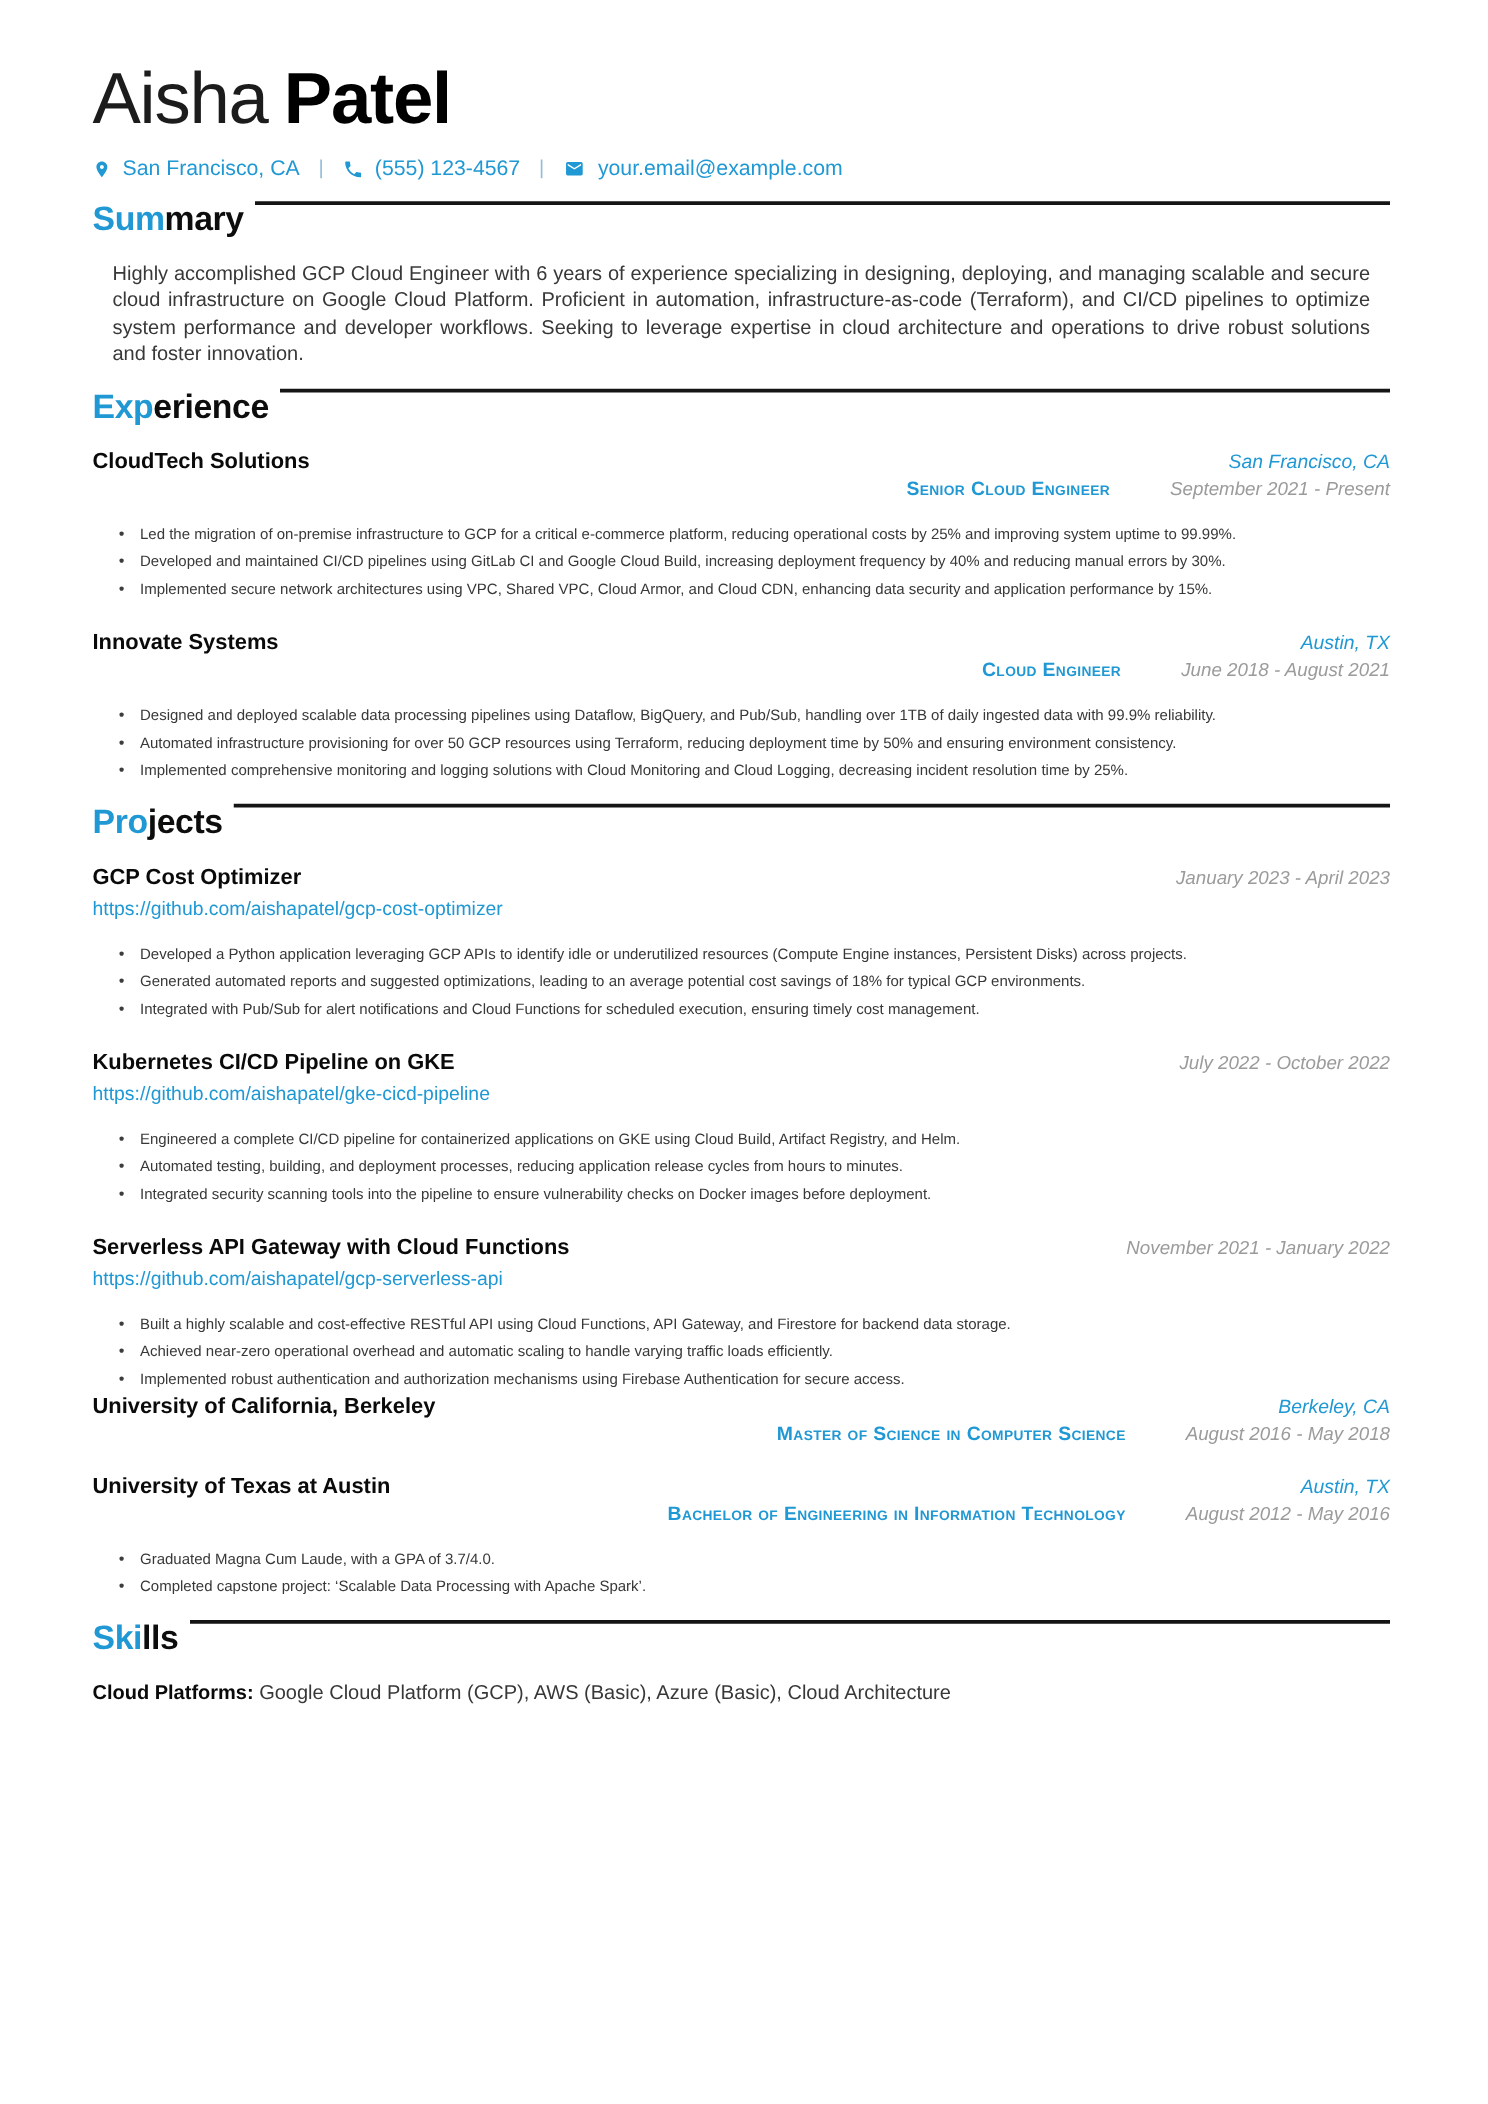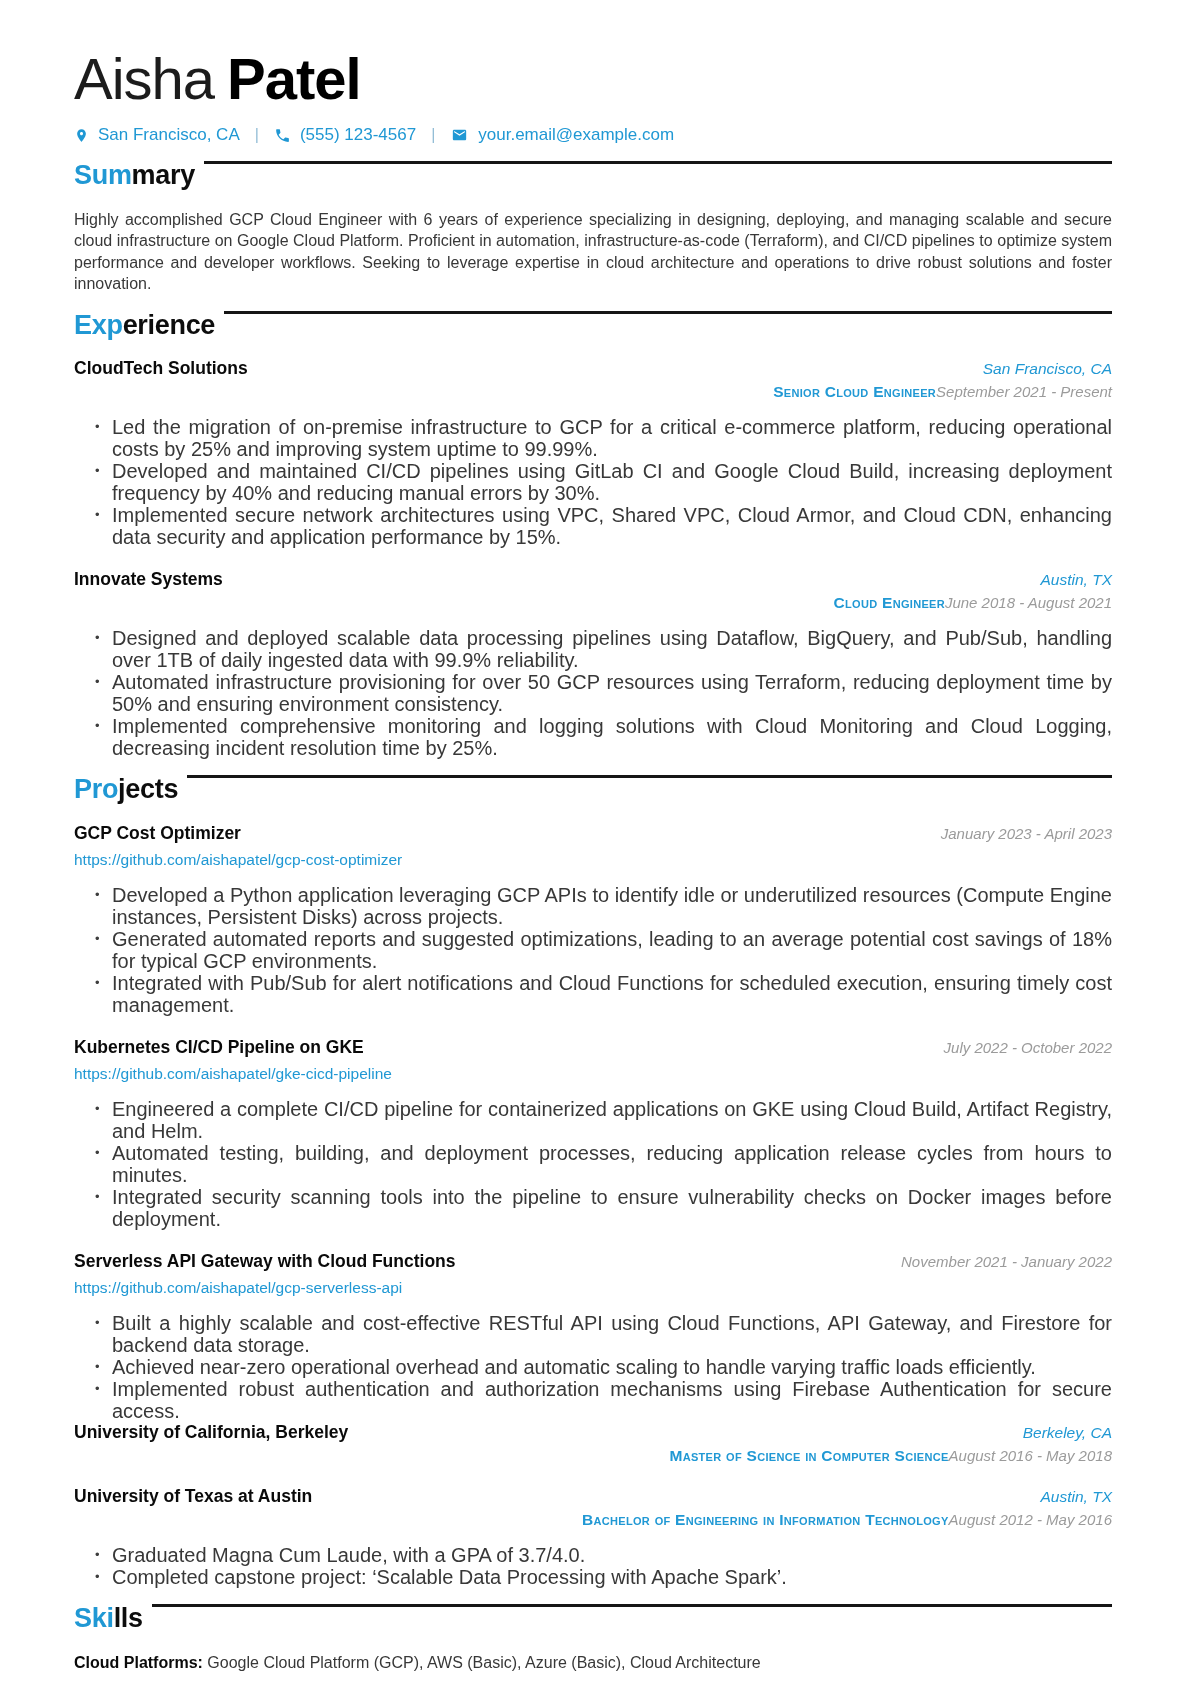--- a/index.html
+++ b/index.html
@@ -35,43 +35,43 @@
     display:flex; align-items:flex-start;
     margin:16px 0 18px 0; padding:0;
     font-size:27px; line-height:1.1;
     font-weight:700; color:#0d0d0d;
     letter-spacing:-0.3px;
   }
   h2 .accent { color:var(--accent); }
   h2 .rule { flex:1; height:3px; background:var(--rule); margin:0 0 6px 9px; }
   
   .para {
-    margin:0; font-size:16px; line-height:21.5px;
+    margin:16px; font-size:16px; line-height:21.5px;
     text-align:justify;
   }
   
   .entry { margin-bottom:21px; }
   .entry:last-child { margin-bottom:0; }
-  .erow { display:flex; justify-content:space-between; align-items:baseline; }
+  .erow { display:flex; justify-content:space-between; align-items:baseline;gap:48px; }
   .erow + .erow { margin-top:4px;justify-content:flex-end; }
   .org { font-size:17.5px; font-weight:700; color:#0a0a0a; }
   .loc { font-size:15.5px; font-style:italic; color:var(--accent); }
   .role {
     font-size:15.5px; font-weight:600; color:var(--accent);
     font-variant:small-caps; letter-spacing:0.3px;
   }
   .dates { font-size:15px; font-style:italic; color:var(--dategray); }
   .plink { margin-top:7px; font-size:15.5px; color:var(--accent); text-decoration:none; display:inline-block; }
   ul.bullets {
     margin:15px 0 0 0; padding:0 0 0 38px;
     list-style:none;
   }
   ul.bullets li {
     position:relative;
-    font-size:20px; line-height:22px;
+    font-size:12px; line-height:22px;
     text-align:justify;
     margin:0;
   }
   ul.bullets li::before {
     content:"\2022";
     position:absolute; left:-17px; top:0;
     font-size:13px; line-height:22px; color:#3d3d3d;
   }
   
   .skill-line { margin:0; font-size:16px; line-height:22px; }

